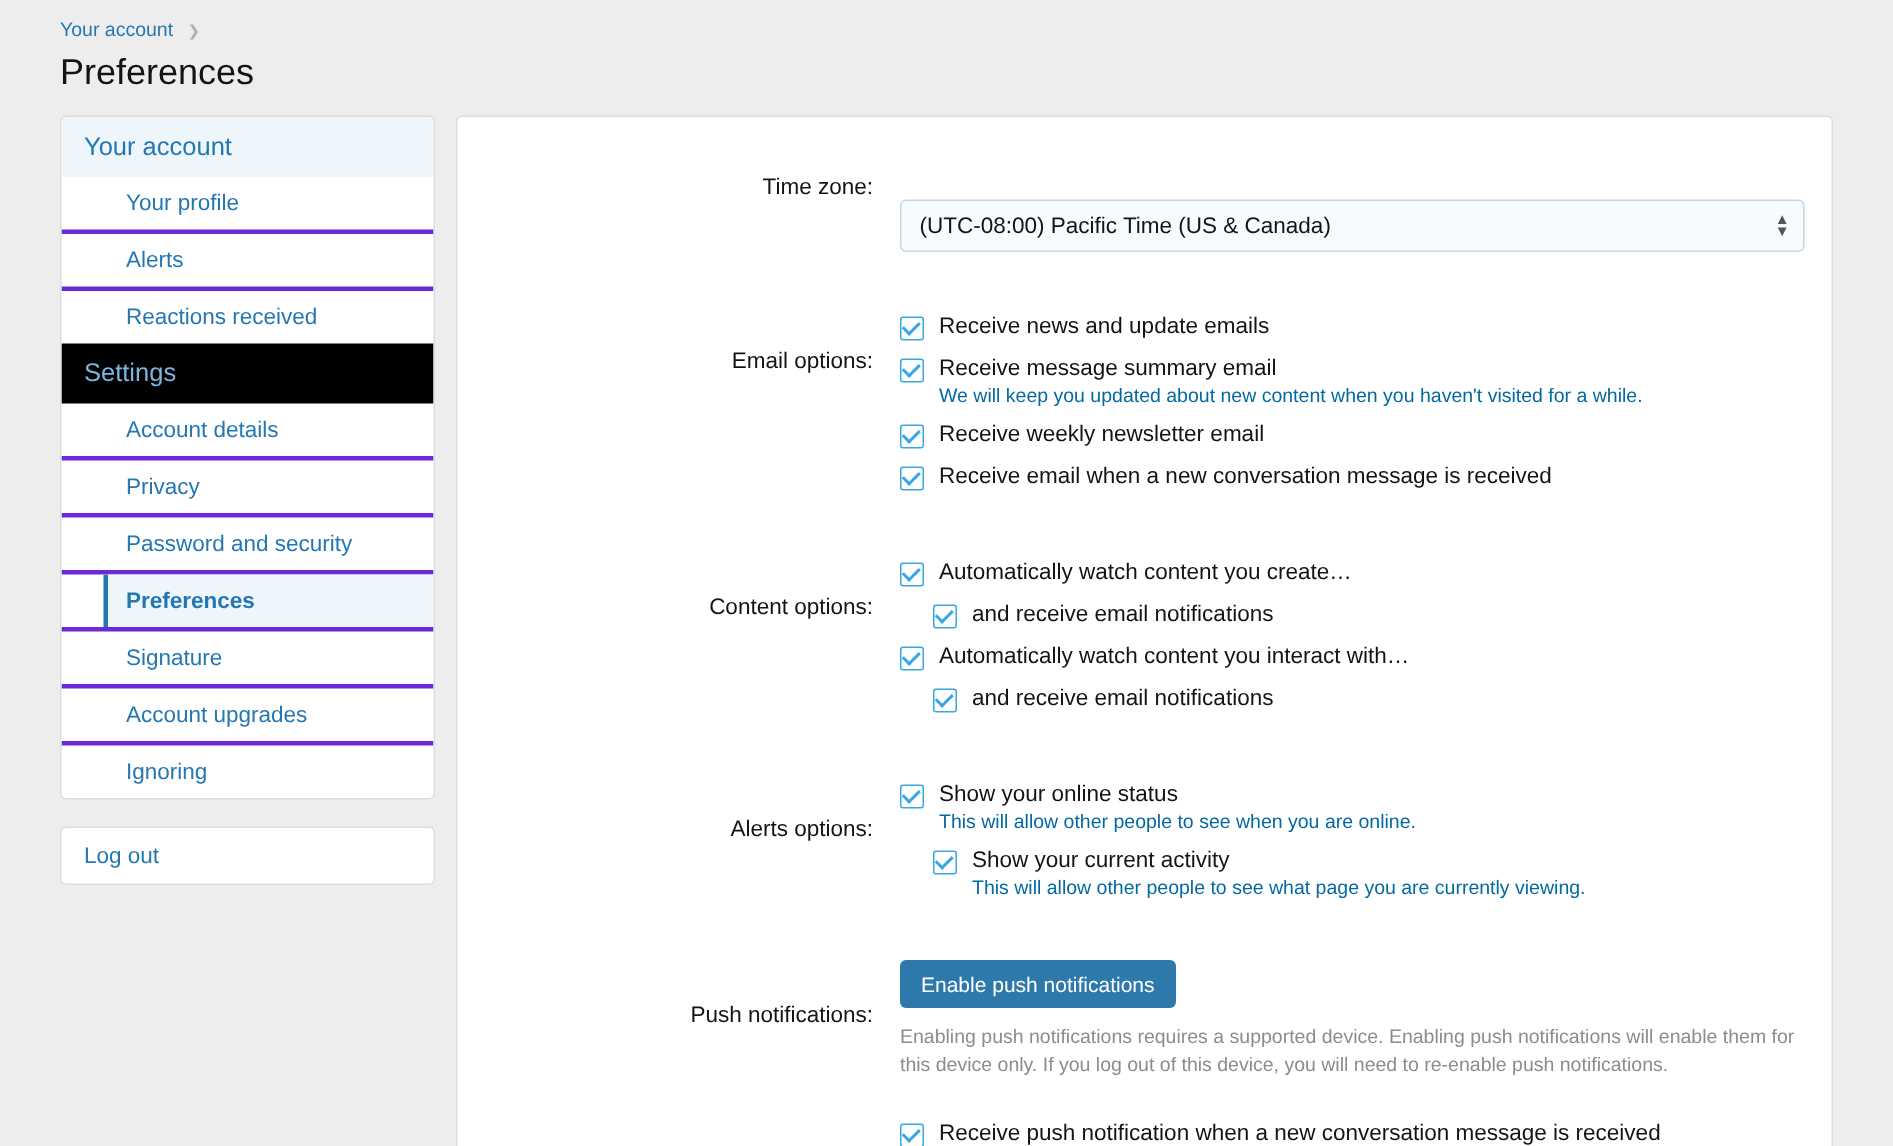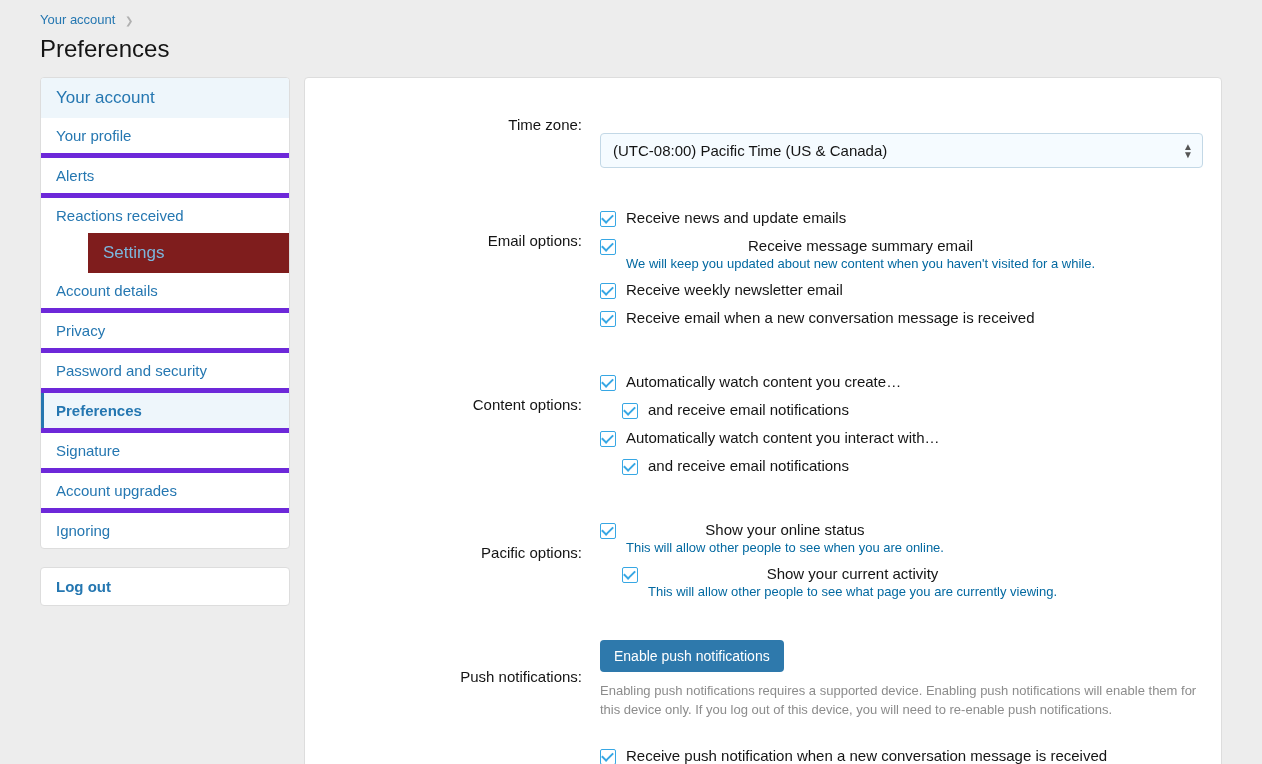--- a/index.html
+++ b/index.html
@@ -6,36 +6,36 @@
 body { font-family: "Helvetica Neue", Arial, sans-serif; font-size: 15px; color: #25292b; background: #ededed; }
 .page { padding: 8px; }
 .breadcrumb { padding: 4px 0 8px 32px; font-size: 13px; }
 .breadcrumb a { color: #2577b1; text-decoration: none; font-weight: 400; }
 .breadcrumb .chev { color: #b0b0b0; font-size: 10px; margin-left: 6px; }
 .page-title { font-size: 24px; font-weight: 400; padding: 0 0 14px 32px; color: #141414; }
 .columns { display: flex; gap: 14px; padding: 0 32px; }
 .sidebar { width: 250px; flex-shrink: 0; }
 .panel { background: #fff; border: 1px solid #ddd; border-radius: 4px; overflow: hidden; }
 .section-head { padding: 10px 15px; font-size: 17px; color: #2577b1; background: #eef6fb; }
-.section-head.muted { background: #7f1d1d; color: #7cb6dc; margin-left: 47px; }
+.section-head.muted { background: #000000; color: #7cb6dc; }
 .sidebar ul { list-style: none; }
-.sidebar li { border-top: 5px solid #6d28d9; }
+.sidebar li { border-top: 3px solid #6d28d9; }
 .sidebar li:first-child { border-top: none; }
-.sidebar a.sb { display: block; padding: 9px 15px; color: #2577b1; text-decoration: none; font-size: 15px; }
+.sidebar a.sb { display: block; padding: 9px 15px; color: #2577b1; text-decoration: none; font-size: 15px; margin-left: 28px; }
 .sidebar a.sb.active { background: #eef6fb; font-weight: 700; border-left: 3px solid #2577b1; padding-left: 12px; }
 .logout-block { margin-top: 18px; }
-.logout-block a { display:block; padding: 10px 15px; color: #2577b1; text-decoration:none;font-weight:bold; }
+.logout-block a { display:block; padding: 10px 15px; color: #2577b1; text-decoration:none; }
 .main { flex: 1; background: #fff; border: 1px solid #ddd; border-radius: 4px; padding-bottom: 20px; }
 .row { display: flex; border-left: 5px solid transparent; padding: 10px 0; }
 .row .label { width: 290px; text-align: right; padding: 4px 18px 0 0; font-size: 15px; color: #141414; flex-shrink: 0; margin-top: 24px; }
 .row .field { flex: 1; padding-right: 18px; }
 .select-wrap { position: relative; margin-top: 45px; }
 select { width: 100%; padding: 8px 12px; font-size: 15px; border: 1px solid #c3d8e6; border-radius: 4px; background: #f5fbff; appearance: none; -webkit-appearance: none; color: #141414; }
 .sel-chev { position: absolute; right: 10px; top: 10px; font-size: 10px; color: #555; pointer-events: none; line-height: 8px; }
-.chk { display: flex; align-items: flex-start; padding: 5px 0; text-align: center; }
+.chk { display: flex; align-items: flex-start; padding: 5px 0; }
 .chk.indent { padding-left: 22px; }
 .chk-box { width: 16px; height: 16px; border: 1.5px solid #37a7e4; border-radius: 2px; flex-shrink: 0; margin-top: 2px; position: relative; }
 .chk-box.checked::after { content: ""; position: absolute; left: 3px; top: 0px; width: 5px; height: 9px; border: solid #37a7e4; border-width: 0 2px 2px 0; transform: rotate(45deg); }
 .chk .txt { padding-left: 10px; }
 .chk .lbl { font-size: 15px; color: #141414; }
 .chk .hint { font-size: 13px; color: #0369a1; margin-top: 2px; }
 .spacer { height: 16px; }
 .btn { display: inline-block; padding: 8px 14px; background: #2e79ac; color: #fff; border-radius: 4px; font-size: 14px; border: none; cursor: pointer; text-align: center; }
 .desc { font-size: 13px; color: #8c8c8c; margin: 10px 0 6px 0; line-height: 1.45; max-width: 600px; }
 .arrow { position: relative; }
@@ -171,21 +171,21 @@
               <div class="txt">
                 <div class="lbl">and receive email notifications</div>
               </div>
             </div>
           </div>
       </div>
 
       <div class="spacer"></div>
 
       <div class="row">
-        <div class="label">Pacific options:</div>
+        <div class="label">Alerts options:</div>
         <div class="field" id="privacy-opts">
             <div class="chk">
               <div class="chk-box checked"></div>
               <div class="txt">
                 <div class="lbl">Show your online status</div>
                 <div class="hint">This will allow other people to see when you are online.</div>
               </div>
             </div>
             <div class="chk indent">
               <div class="chk-box checked"></div>

